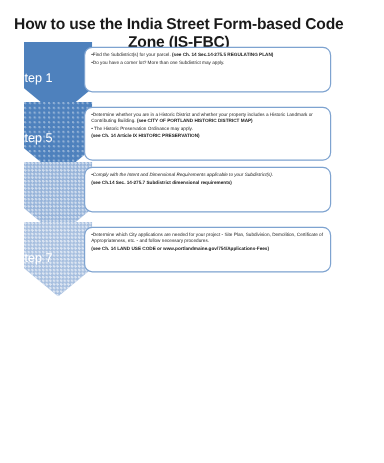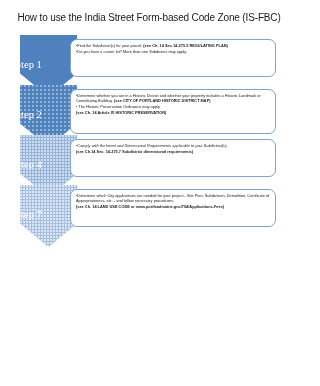--- a/index.html
+++ b/index.html
@@ -22,22 +22,22 @@
     background: #ffffff;
   }
 
   
   #title {
     position: absolute;
     left: 0;
     top: 12px;
     width: 298px;
     text-align: center;
-    font-size: 10px;
-    font-weight: normal;
+    font-size: 13px;
+    font-weight: bold;
     color: #1a1a1a;
     letter-spacing: -0.15px;
     font-family: "Liberation Sans", sans-serif;
   }
 
   
   #steps {
     position: absolute;
     left: 0;
     top: 32px;
@@ -83,21 +83,21 @@
   }
 
   .chevron-label {
     position: absolute;
     left: 0;
     top: 27px;
     width: 57px;
     text-align: center;
     color: #ffffff;
     font-size: 10.5px;
-    font-family: Liberation Serif, serif;
+    font-family: Liberation Sans, sans-serif;
     letter-spacing: 0px;
     z-index: 4;
     pointer-events: none;
   }
 
   
   .box {
     position: absolute;
     left: 70px;
     top: 7px;
@@ -139,32 +139,31 @@
       <div class="chevron"></div>
       <div class="chevron-label">Step 1</div>
       <div class="box">
         <div class="bullet-line"><span>•Find the Subdistrict(s) for your parcel.</span> <span class="b">(see Ch. 14 Sec.14-275.5 REGULATING PLAN)</span></div>
         <div class="bullet-line">•Do you have a corner lot?  More than one Subdistrict may apply.</div>
       </div>
     </div>
 
     <div class="step-row">
       <div class="chevron tex-dots"></div>
-      <div class="chevron-label">Step 2</div>
+      <div class="chevron-label">Step 5</div>
       <div class="box tall">
         <div class="bullet-line"><span>•Determine whether you are in a Historic District and whether your property includes a Historic Landmark or Contributing Building.</span>  <span class="b">(see CITY OF PORTLAND HISTORIC DISTRICT MAP)</span></div>
         <div class="bullet-line">• The Historic Preservation Ordinance may apply.</div>
         <div class="bullet-line b">(see Ch. 14 Article IX HISTORIC PRESERVATION)</div>
       </div>
     </div>
 
 
     <div class="step-row">
       <div class="chevron tex-speckle"></div>
-      <div class="chevron-label">Step 4</div>
       <div class="box">
         <div class="bullet-line i">•Comply with the Intent and Dimensional Requirements applicable to your Subdistrict(s).</div>
         <div class="bullet-line b">(see Ch.14 Sec. 14-275.7 Subdistrict dimensional requirements)</div>
       </div>
     </div>
 
 
     <div class="step-row">
       <div class="chevron tex-light"></div>
       <div class="chevron-label">Step 7</div>

